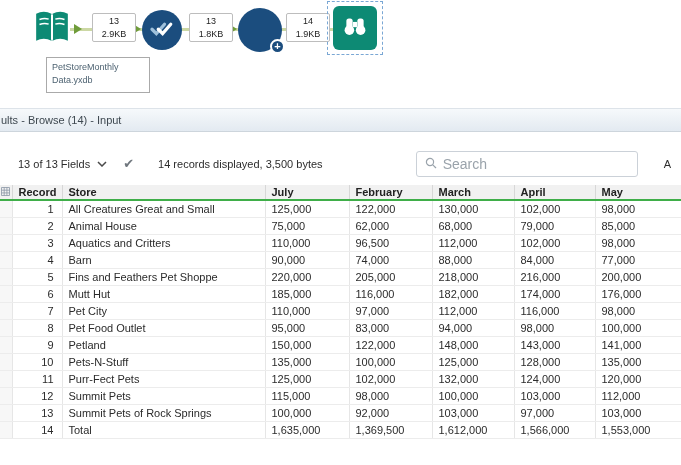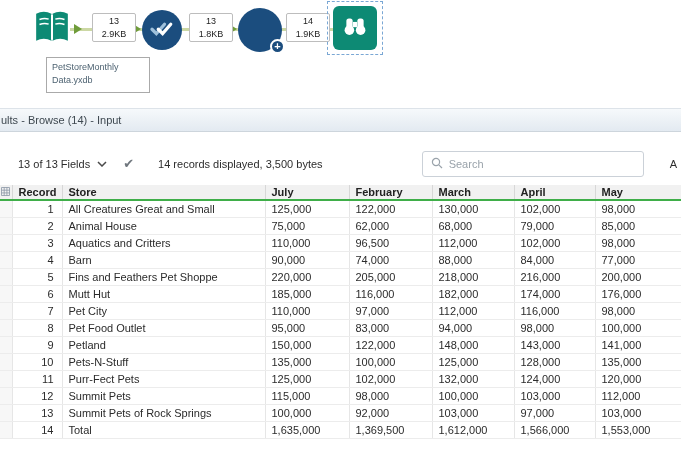--- a/index.html
+++ b/index.html
@@ -34,29 +34,29 @@
 
   
   .panel-title { position:absolute; left:0; top:108px; width:681px; height:24px;
                  background:linear-gradient(180deg,#f6f9fb,#e3eaf1);
                  border-top:1px solid #dde3e9; border-bottom:1px solid #cdd5dc;
                  display:flex; align-items:center; font-size:11px; color:#3e4850;
                  padding-left:1px; }
 
   
   .toolbar { position:absolute; left:0; top:132px; width:681px; height:53px; background:#fff;
-             display:flex; align-items:center; padding:10px 0 0 18px;border-radius:16px; }
+             display:flex; align-items:center; padding:10px 6px 0 18px;border-radius:16px; }
   .fields-label { font-size:11px; color:#2d2d2d; }
   .caret { margin-left:7px; display:inline-flex; }
   .check-icon { margin-left:16px; color:#6f767d; font-size:13px; }
   .records-label { margin-left:24px; font-size:11px; color:#2d2d2d; }
   .spacer { flex:1; }
   .searchbox { width:222px; height:26px; border:1px solid #cbd1d8; border-radius:3px;
                display:flex; align-items:center; padding:0 8px; gap:6px; background:#fff; }
-  .searchbox input { border:none; outline:none; font-size:11px; width:100%; color:#333;
+  .searchbox input { border:none; outline:none; font-size:14px; width:100%; color:#333;
                      font-family:"Liberation Sans", sans-serif; }
   .searchbox input::placeholder { color:#9aa3ab; }
   .right-label { margin-left:26px; margin-right:4px; font-size:11px; color:#2d2d2d; }
 
   
   .grid { position:absolute; left:0; top:185px; width:681px; bottom:0; background:#fff; }
   table { border-collapse:collapse; table-layout:fixed; width:681px; font-size:11px; color:#2b2b2b; }
   th { height:15px; background:#f1f1f1; border-bottom:2px solid #3fae49;
        border-right:1px solid #d7d7d7; font-weight:bold; text-align:left;
        padding:0 6px; color:#222; white-space:nowrap; overflow:hidden; }

